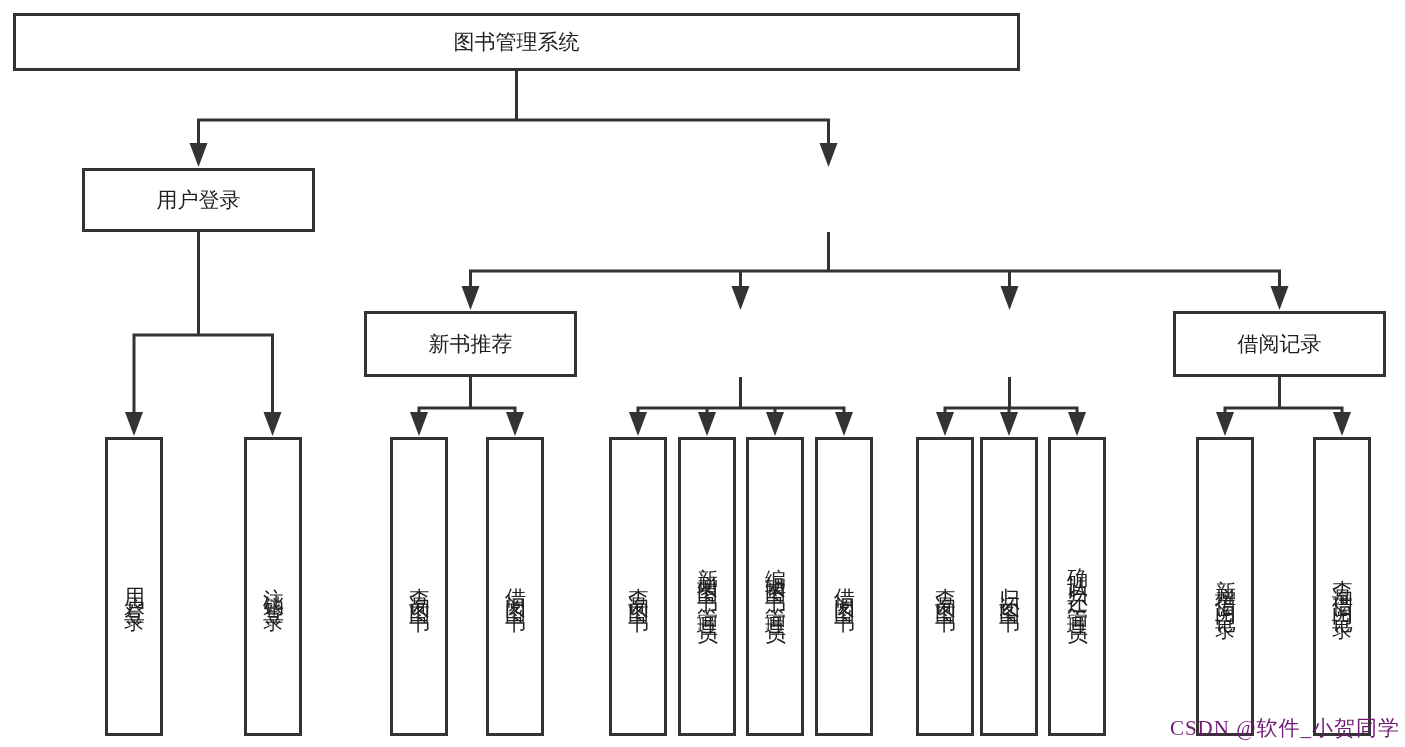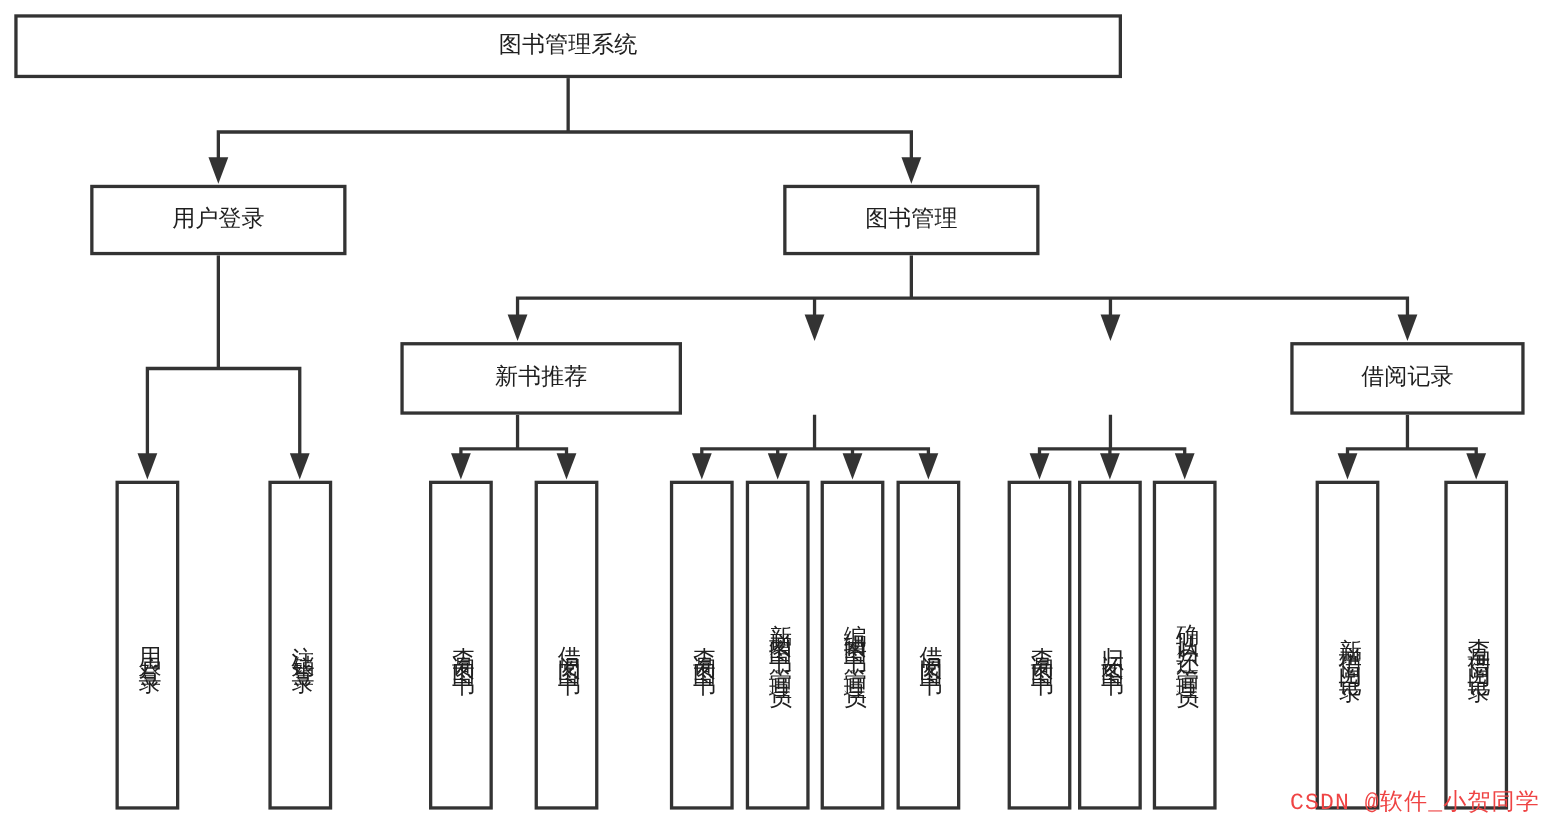--- a/index.html
+++ b/index.html
@@ -1,21 +1,21 @@
 <!DOCTYPE html>
 <html><head>
 <meta charset="utf-8">
 <style>
   html, body { margin: 0; padding: 0; background: #ffffff; }
   .canvas {
     position: relative;
     width: 1405px;
     height: 747px;
     background: #ffffff;
-    font-family: Liberation Mono, monospace;
+    font-family: Liberation Serif, serif;
     overflow: hidden;
   }
   .connectors {
     position: absolute;
     left: 0; top: 0;
     width: 1405px; height: 747px;
   }
   .line {
     stroke: #333333;
     stroke-width: 3;
@@ -38,21 +38,21 @@
     writing-mode: vertical-rl;
     text-orientation: mixed;
     letter-spacing: 8px;
     line-height: 1;
     white-space: nowrap;
   }
   .watermark {
     position: absolute;
     right: 5px;
     bottom: 5px;
-    color: #ef4444;
+    color: #701a75;
     font-size: 21px;
     letter-spacing: 1px;
     white-space: nowrap;
   }
 </style>
 </head>
 <body>
 
 <div class="canvas">
 
@@ -90,25 +90,22 @@
     <use href="#arrowhead" transform="translate(1342,436)"></use>
   </svg>
 
   <div class="box root" style="left:13px; top:13px; width:1007px; height:58px;">
     <span>图书管理系统</span>
   </div>
 
   <div class="box" style="left:82px; top:168px; width:233px; height:64px;">
     <span>用户登录</span>
   </div>
-  <div class="box" style="left:712px; top:168px; width:233px; height:64px;">
-    <span>图书管理</span>
-  </div>
 
-  <div class="box" style="left:364px; top:311px; width:256px; height:66px;">
+  <div class="box" style="left:364px; top:311px; width:213px; height:66px;">
     <span>新书推荐</span>
   </div>
   <div class="box" style="left:1173px; top:311px; width:213px; height:66px;">
     <span>借阅记录</span>
   </div>
 
   <div class="box" style="left:105px; top:437px; width:58px; height:299px;">
     <span class="vtext">用户登录</span>
   </div>
   <div class="box" style="left:244px; top:437px; width:58px; height:299px;">

